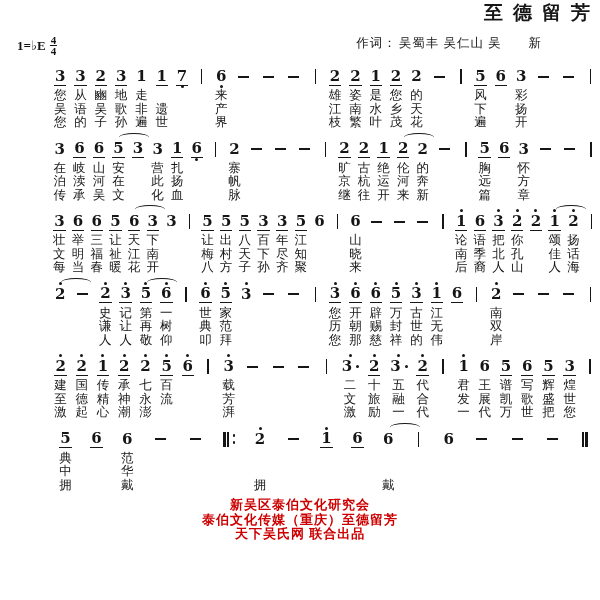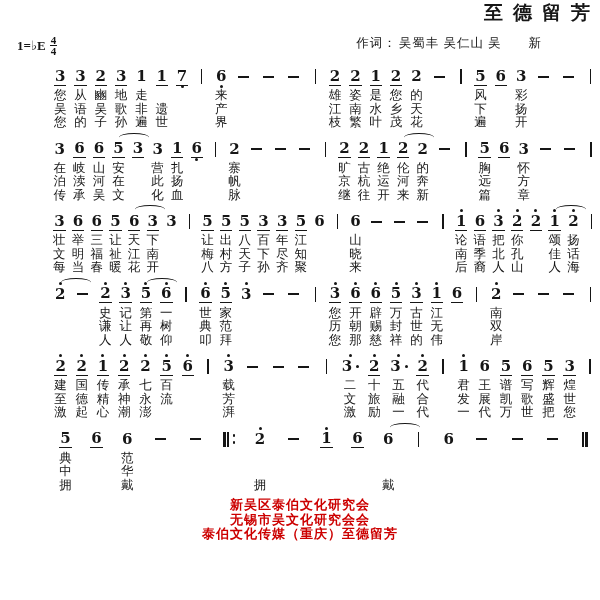--- a/index.html
+++ b/index.html
@@ -1670,16 +1670,16 @@
         <div class="lyr"></div>
         <div class="lyr"></div>
         <div class="lyr"></div>
         <div class="lyr"></div>
         <div class="lyr"></div>
       </div>
     </div>
 
   <div class="footer" style="color: rgb(204, 0, 0);">
     <div>新吴区泰伯文化研究会</div>
-    <div>无锡市吴文化研究会会</div>
     <div>泰伯文化传媒（重庆）至德留芳</div>
+    <div>天下吴氏网 联合出品</div>
   </div>
 </div>
 
 </body></html>

